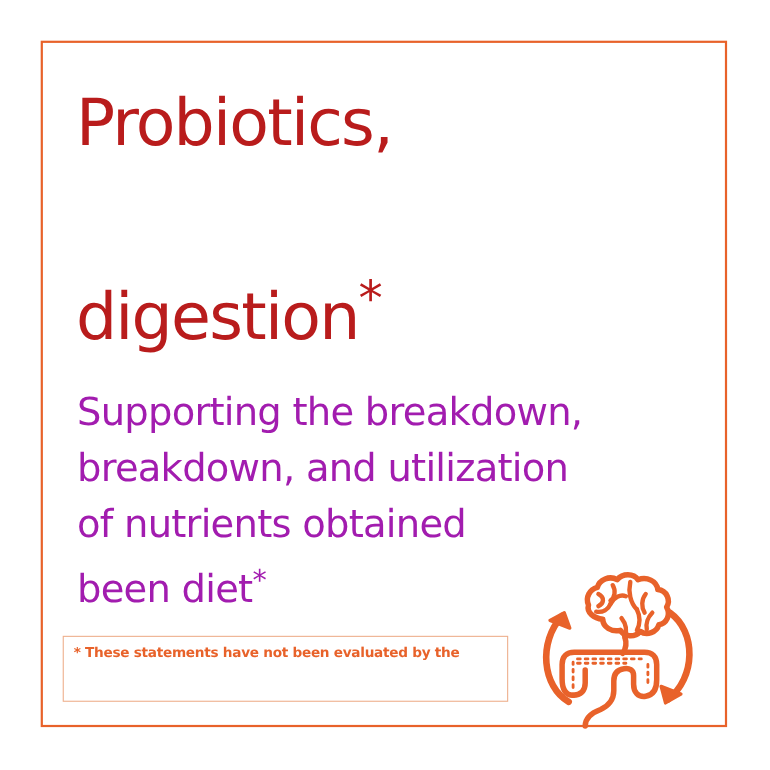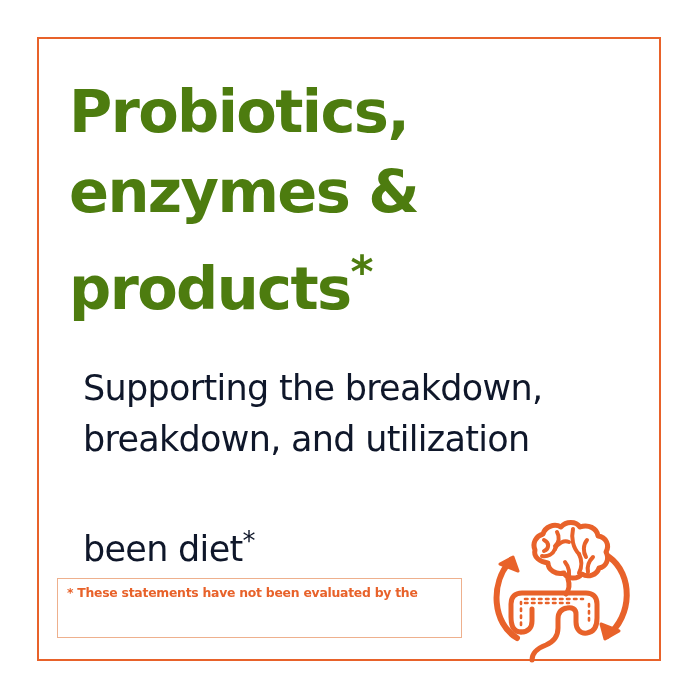--- a/index.html
+++ b/index.html
@@ -24,45 +24,45 @@
     width: 624px;
     height: 624px;
     border: 2px solid #e8622a;
     box-sizing: border-box;
   }
   .headline {
     position: absolute;
     left: 69px;
     top: 72px;
     width: 470px;
-    color: #4d7c0f;
+    color: #b91c1c;
     font-family: "DejaVu Sans", sans-serif;
-    font-weight: 700;
+    font-weight: 400;
     font-size: 59px;
     line-height: 80px;
     letter-spacing: -1.6px;
     margin: 0;
   }
   .headline .star {
     font-size: 44px;
     vertical-align: 22px;
     letter-spacing: 0;
   }
   .subhead {
     position: absolute;
     left: 70px;
     top: 350px;
     width: 480px;
-    color: #0f172a;
+    color: #a21caf;
     font-family: "DejaVu Sans", sans-serif;
     font-weight: 400;
     font-size: 35px;
     line-height: 51px;
     letter-spacing: -0.7px;
-    margin: 13px;
+    margin: 0;
   }
   .subhead .star {
     font-size: 26px;
     vertical-align: 11px;
   }
   .disclaimer {
     position: absolute;
     left: 57px;
     top: 578px;
     width: 405px;
@@ -90,23 +90,23 @@
     height: 152px;
   }
 </style>
 </head>
 <body>
 
 <div class="canvas">
 
   <div class="frame"></div>
 
-  <h1 class="headline"><span>Probiotics,</span><br><span>enzymes &amp;</span><br><span>products</span><span class="star">*</span></h1>
+  <h1 class="headline"><span>Probiotics,</span><br><br><span>digestion</span><span class="star">*</span></h1>
 
-  <p class="subhead"><span>Supporting the breakdown,</span><br><span>breakdown, and utilization</span><br><br><span>been diet</span><span class="star">*</span></p>
+  <p class="subhead"><span>Supporting the breakdown,</span><br><span>breakdown, and utilization</span><br><span>of nutrients obtained</span><br><span>been diet</span><span class="star">*</span></p>
 
   <div class="disclaimer"><span>* These statements have not been evaluated by the</span><br><br></div>
 
   <div class="icon-wrap">
     <svg viewBox="0 0 160 152" xmlns="http://www.w3.org/2000/svg">
       <g fill="none" stroke="#e8622a" stroke-linecap="round" stroke-linejoin="round">
 
         <g>
           <path d="M30 126 C6 112, 2 72, 24 48" stroke-width="6"></path>
           <path d="M13 52 L26 45 L31 59 Z" fill="#e8622a" stroke-width="3"></path>

